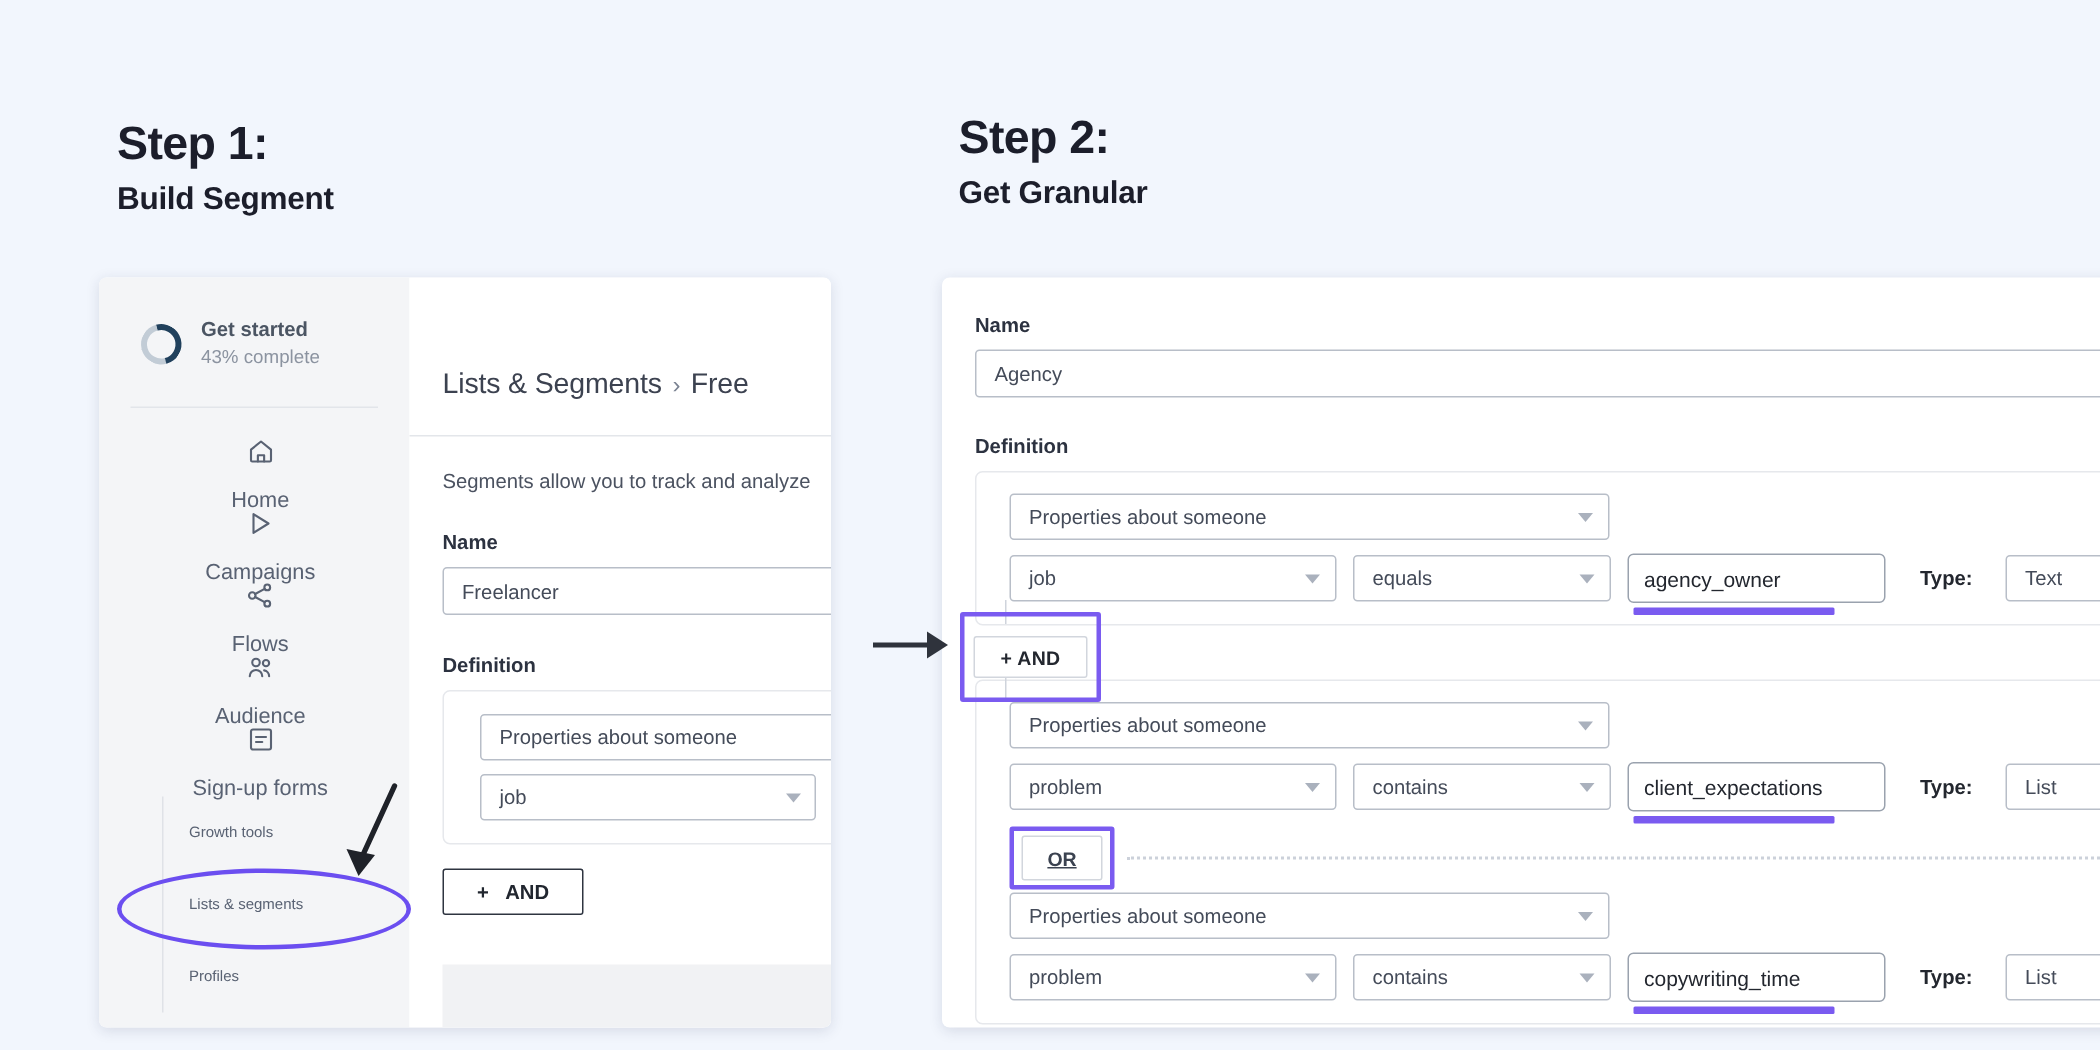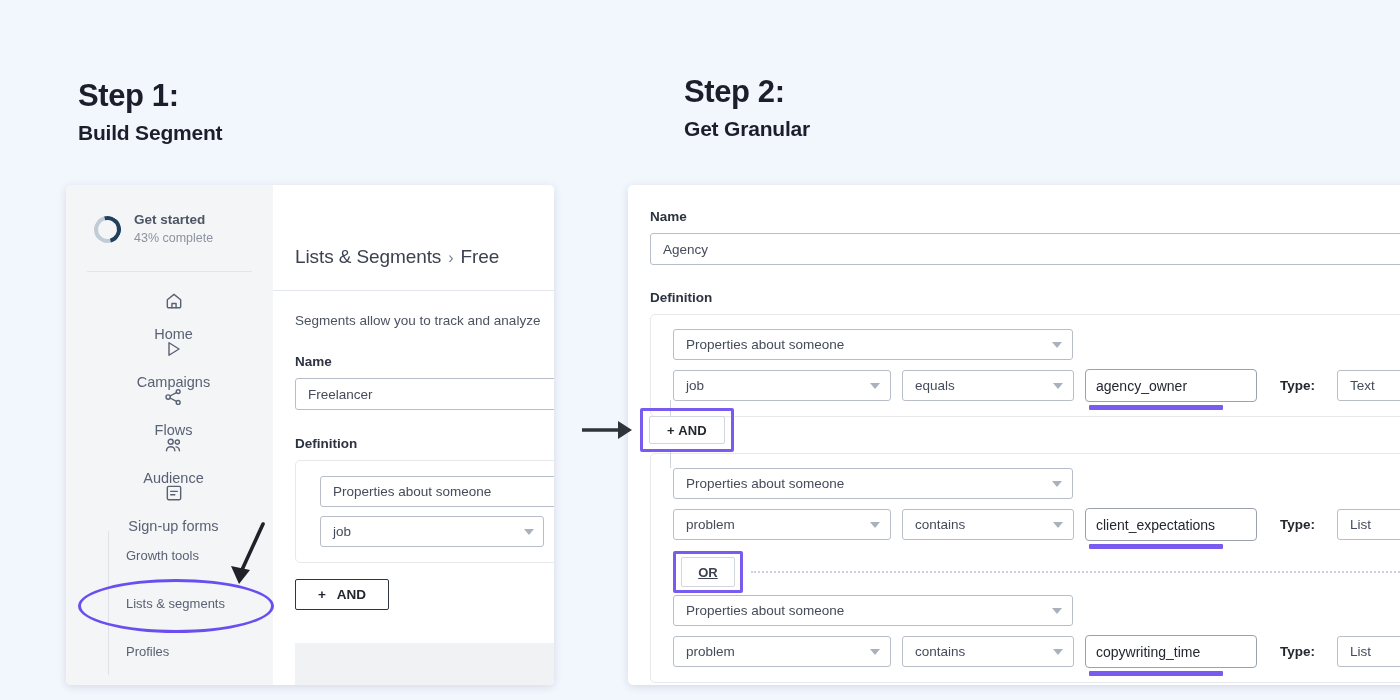--- a/index.html
+++ b/index.html
@@ -15,21 +15,21 @@
   .step-heading { position: absolute; color: #1c1e2b; }
   .step-heading .line1 {
     font-size: 31px; font-weight: bold; letter-spacing: -0.4px;
     line-height: 1.0; display: block;
   }
   .step-heading .line2 {
     font-size: 21px; font-weight: bold; letter-spacing: -0.2px;
     line-height: 1.0; display: block; margin-top: 11px;
   }
   #step1-heading { left: 78px; top: 80px; }
-  #step2-heading { left: 639px; top: 76px; margin-left: 45px; }
+  #step2-heading { left: 639px; top: 76px; }
 
   
   .panel {
     position: absolute; background: #ffffff;
     border-radius: 5px;
     box-shadow: 0 2px 9px rgba(30,40,80,0.13);
     overflow: hidden;
   }
 
   
@@ -68,21 +68,21 @@
   }
   .navitem .nicon { width: 20px; height: 20px; flex: none; display: block; }
   .navitem .chev { margin-left: auto; }
   .subnav { position: relative; margin-left: 42px; }
   .subnav:before {
     content: ""; position: absolute; left: 0; top: 0; bottom: 0;
     width: 1px; background: #dfe2e7;
   }
   .subitem {
     height: 48px; display: flex; align-items: center;
-    padding-left: 18px; font-size: 13px; color: #596273; text-align: center;
+    padding-left: 18px; font-size: 10px; color: #596273; text-align: center;
   }
 
   #p1-main {
     position: absolute; left: 207px; top: 0; right: 0; height: 100%;
     background: #fff;
   }
   .breadcrumb {
     font-size: 19px; color: #3c4250; padding: 16px 0 0 22px;
     white-space: nowrap; letter-spacing: -0.1px; margin-top: 45px;
   }
@@ -187,21 +187,21 @@
   
   .connector {
     position: absolute; left: 670px; width: 1px; background: #cfd4dc;
   }
   #conn-a { top: 400px; height: 16px; }
   #conn-b { top: 450px; height: 18px; }
 
   
   #and-highlight {
     position: absolute; left: 640px; top: 408px;
-    width: 94px; height: 44px;
+    width: 94px; height: 60px;
     border: 3px solid #7a5bf0; border-radius: 2px;
     display: flex; align-items: center; justify-content: center;
   }
   #and-btn {
     width: 76px; height: 28px; border: 1px solid #d2d6dd; border-radius: 2px;
     background: #fff; display: flex; align-items: center;
     justify-content: center; font-size: 13px; font-weight: bold;
     color: #23272f; letter-spacing: 0.2px;
   }
 

